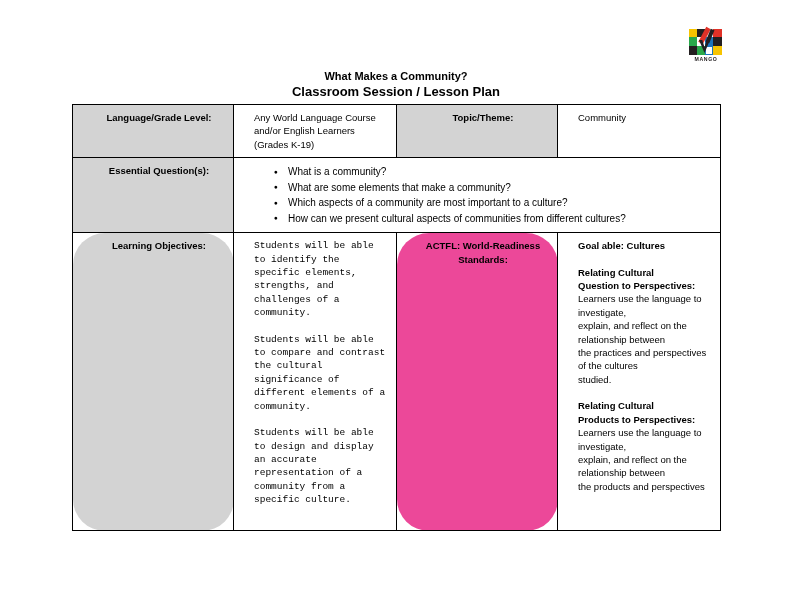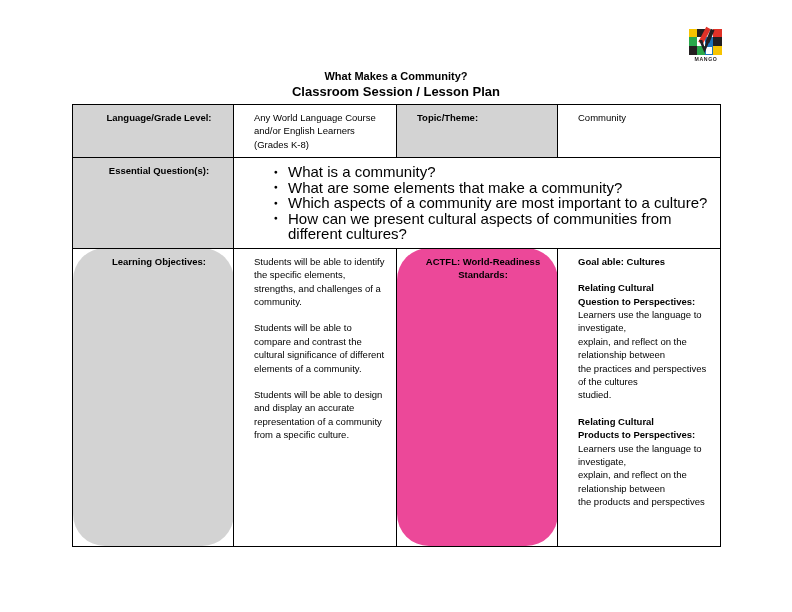--- a/index.html
+++ b/index.html
@@ -90,49 +90,49 @@
   .c4 { width: 163px; }
 
   td.lbl {
     background: #d3d3d3;
     font-weight: bold;
     text-align: center;
   }
   td.lbl-right {
     background: #d3d3d3;
     font-weight: bold;
-    text-align: left;
+    text-align: center;
     padding-right: 16px;
   }
   td.shade {
     background: #ec4899;
   }
   td.plain {
     background: #ffffff;
   }
 
   ul.eq-list {
     margin: 0;
     padding-left: 34px;
     list-style: none;
   }
   ul.eq-list li {
     position: relative;
-    font-size: 15px;
+    font-size: 10px;
     line-height: 15.5px;
   }
   ul.eq-list li::before {
     content: "\25CF";
     position: absolute;
     left: -14px;
     top: -0.5px;
     font-size: 6.5px;
   }
 
-  .para { margin: 0 0 13px 0; }
+  .para { margin: 0 0 13px 0; font-family: Liberation Mono, monospace; }
   .para:last-child { margin-bottom: 0; }
 
   .std-head {
     font-weight: bold;
     margin: 0;
   }
   .std-body { margin: 0; }
   .gap { height: 13px; }
 
   .tall-cell { height: 285px; border-radius: 32px; }
@@ -181,21 +181,21 @@
     <colgroup>
       <col class="c1">
         <col class="c2">
         <col class="c3">
         <col class="c4">
     </colgroup>
     <tbody>
 
       <tr>
         <td class="lbl">Language/Grade Level:</td>
-        <td class="plain">Any World Language Course and/or English Learners (Grades K-8)</td>
+        <td class="plain">Any World Language Course and/or English Learners (Grades K-19)</td>
         <td class="lbl-right">Topic/Theme:</td>
         <td class="plain">Community</td>
       </tr>
 
       <tr>
         <td class="lbl">Essential Question(s):</td>
         <td class="plain" colspan="3">
           <ul class="eq-list">
             <li>What is a community?</li>
             <li>What are some elements that make a community?</li>

